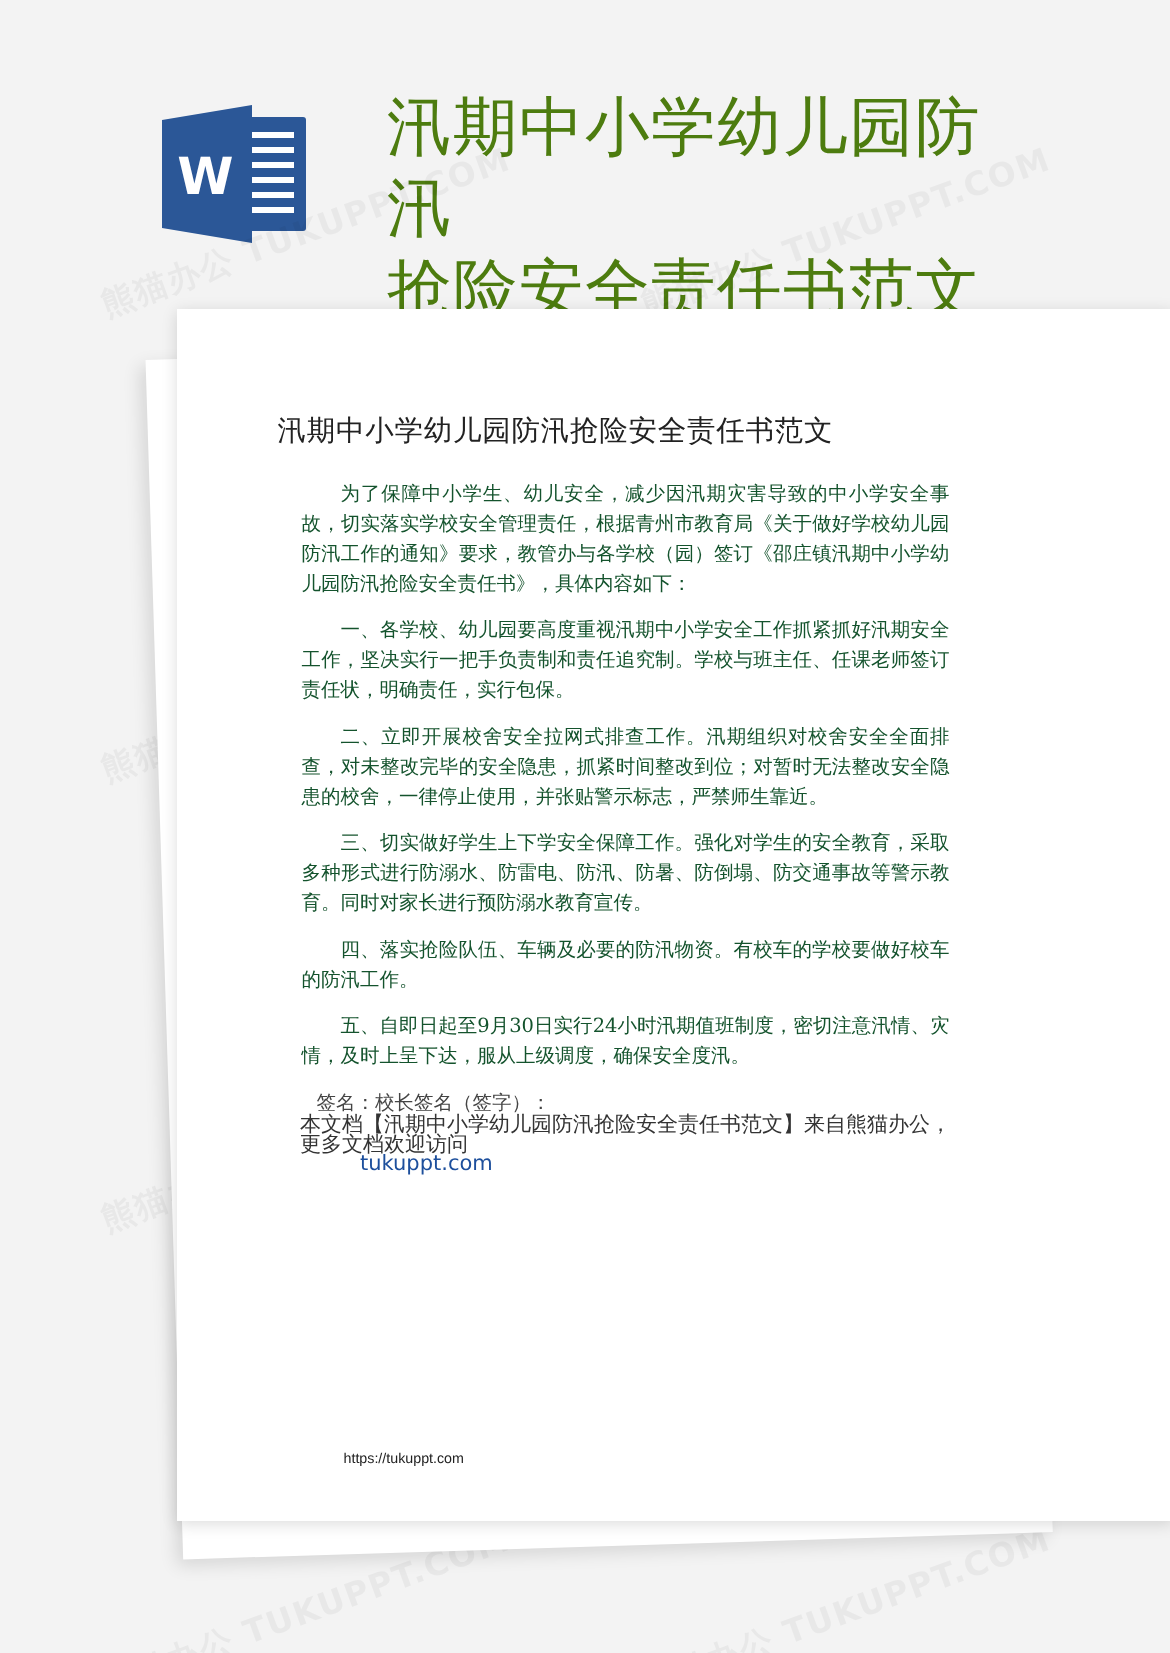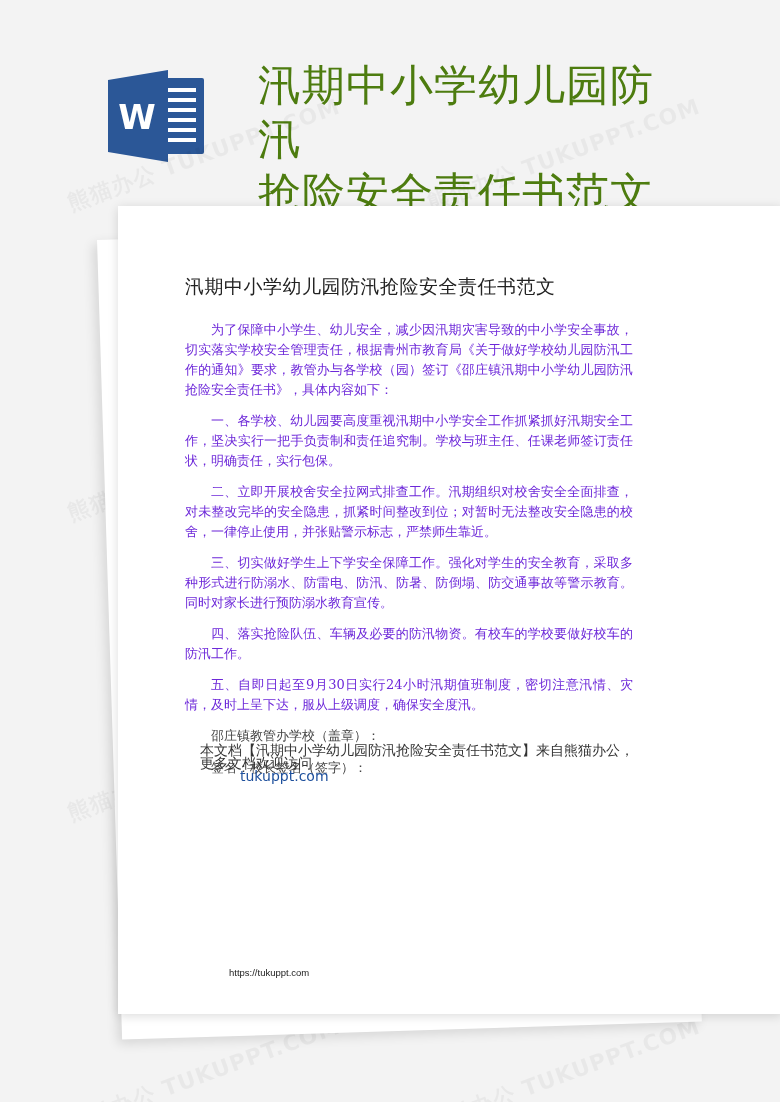--- a/index.html
+++ b/index.html
@@ -31,21 +31,21 @@
       position: absolute; left: 118px; top: 206px; width: 664px; height: 808px;
       background: #fff;
       box-shadow: 0 2px 10px rgba(0,0,0,0.14);
     }
     .doc-title {
       position: absolute; left: 67px; top: 68px; font-size: 19px; color: #222;
       font-family: "DejaVu Sans", "Liberation Sans", sans-serif; letter-spacing: 0.5px;
     }
     .body { position: absolute; left: 67px; top: 114px; width: 448px; }
     .para {
-      margin: 0 0 11px 0; font-size: 13px; line-height: 20px; color: #6d28d9;
+      margin: 0 0 11px 16px; font-size: 13px; line-height: 20px; color: #14532d;
       text-indent: 2em; text-align: justify;
     }
     .sig { font-size: 13px; line-height: 20px; color: #444; margin: 0 0 12px 0; padding-left: 26px; }
     .footer-note {
       position: absolute; left: 82px; top: 538px; width: 440px;
       font-family: "DejaVu Sans", "Liberation Sans", sans-serif;
       font-size: 14px; line-height: 13px; color: #333;
     }
     .footer-link { color: #1d4f9c; cursor: pointer; margin-left: 40px; }
     .page-url {
@@ -89,21 +89,20 @@
 
 <div class="page">
   <div class="doc-title">汛期中小学幼儿园防汛抢险安全责任书范文</div>
   <div class="body">
     <p class="para">为了保障中小学生、幼儿安全，减少因汛期灾害导致的中小学安全事故，切实落实学校安全管理责任，根据青州市教育局《关于做好学校幼儿园防汛工作的通知》要求，教管办与各学校（园）签订《邵庄镇汛期中小学幼儿园防汛抢险安全责任书》，具体内容如下：</p>
     <p class="para">一、各学校、幼儿园要高度重视汛期中小学安全工作抓紧抓好汛期安全工作，坚决实行一把手负责制和责任追究制。学校与班主任、任课老师签订责任状，明确责任，实行包保。</p>
     <p class="para">二、立即开展校舍安全拉网式排查工作。汛期组织对校舍安全全面排查，对未整改完毕的安全隐患，抓紧时间整改到位；对暂时无法整改安全隐患的校舍，一律停止使用，并张贴警示标志，严禁师生靠近。</p>
     <p class="para">三、切实做好学生上下学安全保障工作。强化对学生的安全教育，采取多种形式进行防溺水、防雷电、防汛、防暑、防倒塌、防交通事故等警示教育。同时对家长进行预防溺水教育宣传。</p>
     <p class="para">四、落实抢险队伍、车辆及必要的防汛物资。有校车的学校要做好校车的防汛工作。</p>
     <p class="para">五、自即日起至9月30日实行24小时汛期值班制度，密切注意汛情、灾情，及时上呈下达，服从上级调度，确保安全度汛。</p>
-    <p class="sig">邵庄镇教管办学校（盖章）：</p>
     <p class="sig">签名：校长签名（签字）：</p>
   </div>
   <div class="footer-note">
     <div>本文档【汛期中小学幼儿园防汛抢险安全责任书范文】来自熊猫办公，更多文档欢迎访问</div>
     <a class="footer-link">tukuppt.com</a>
   </div>
   <div class="page-url">https://tukuppt.com</div>
 </div>
 
 </body></html>

